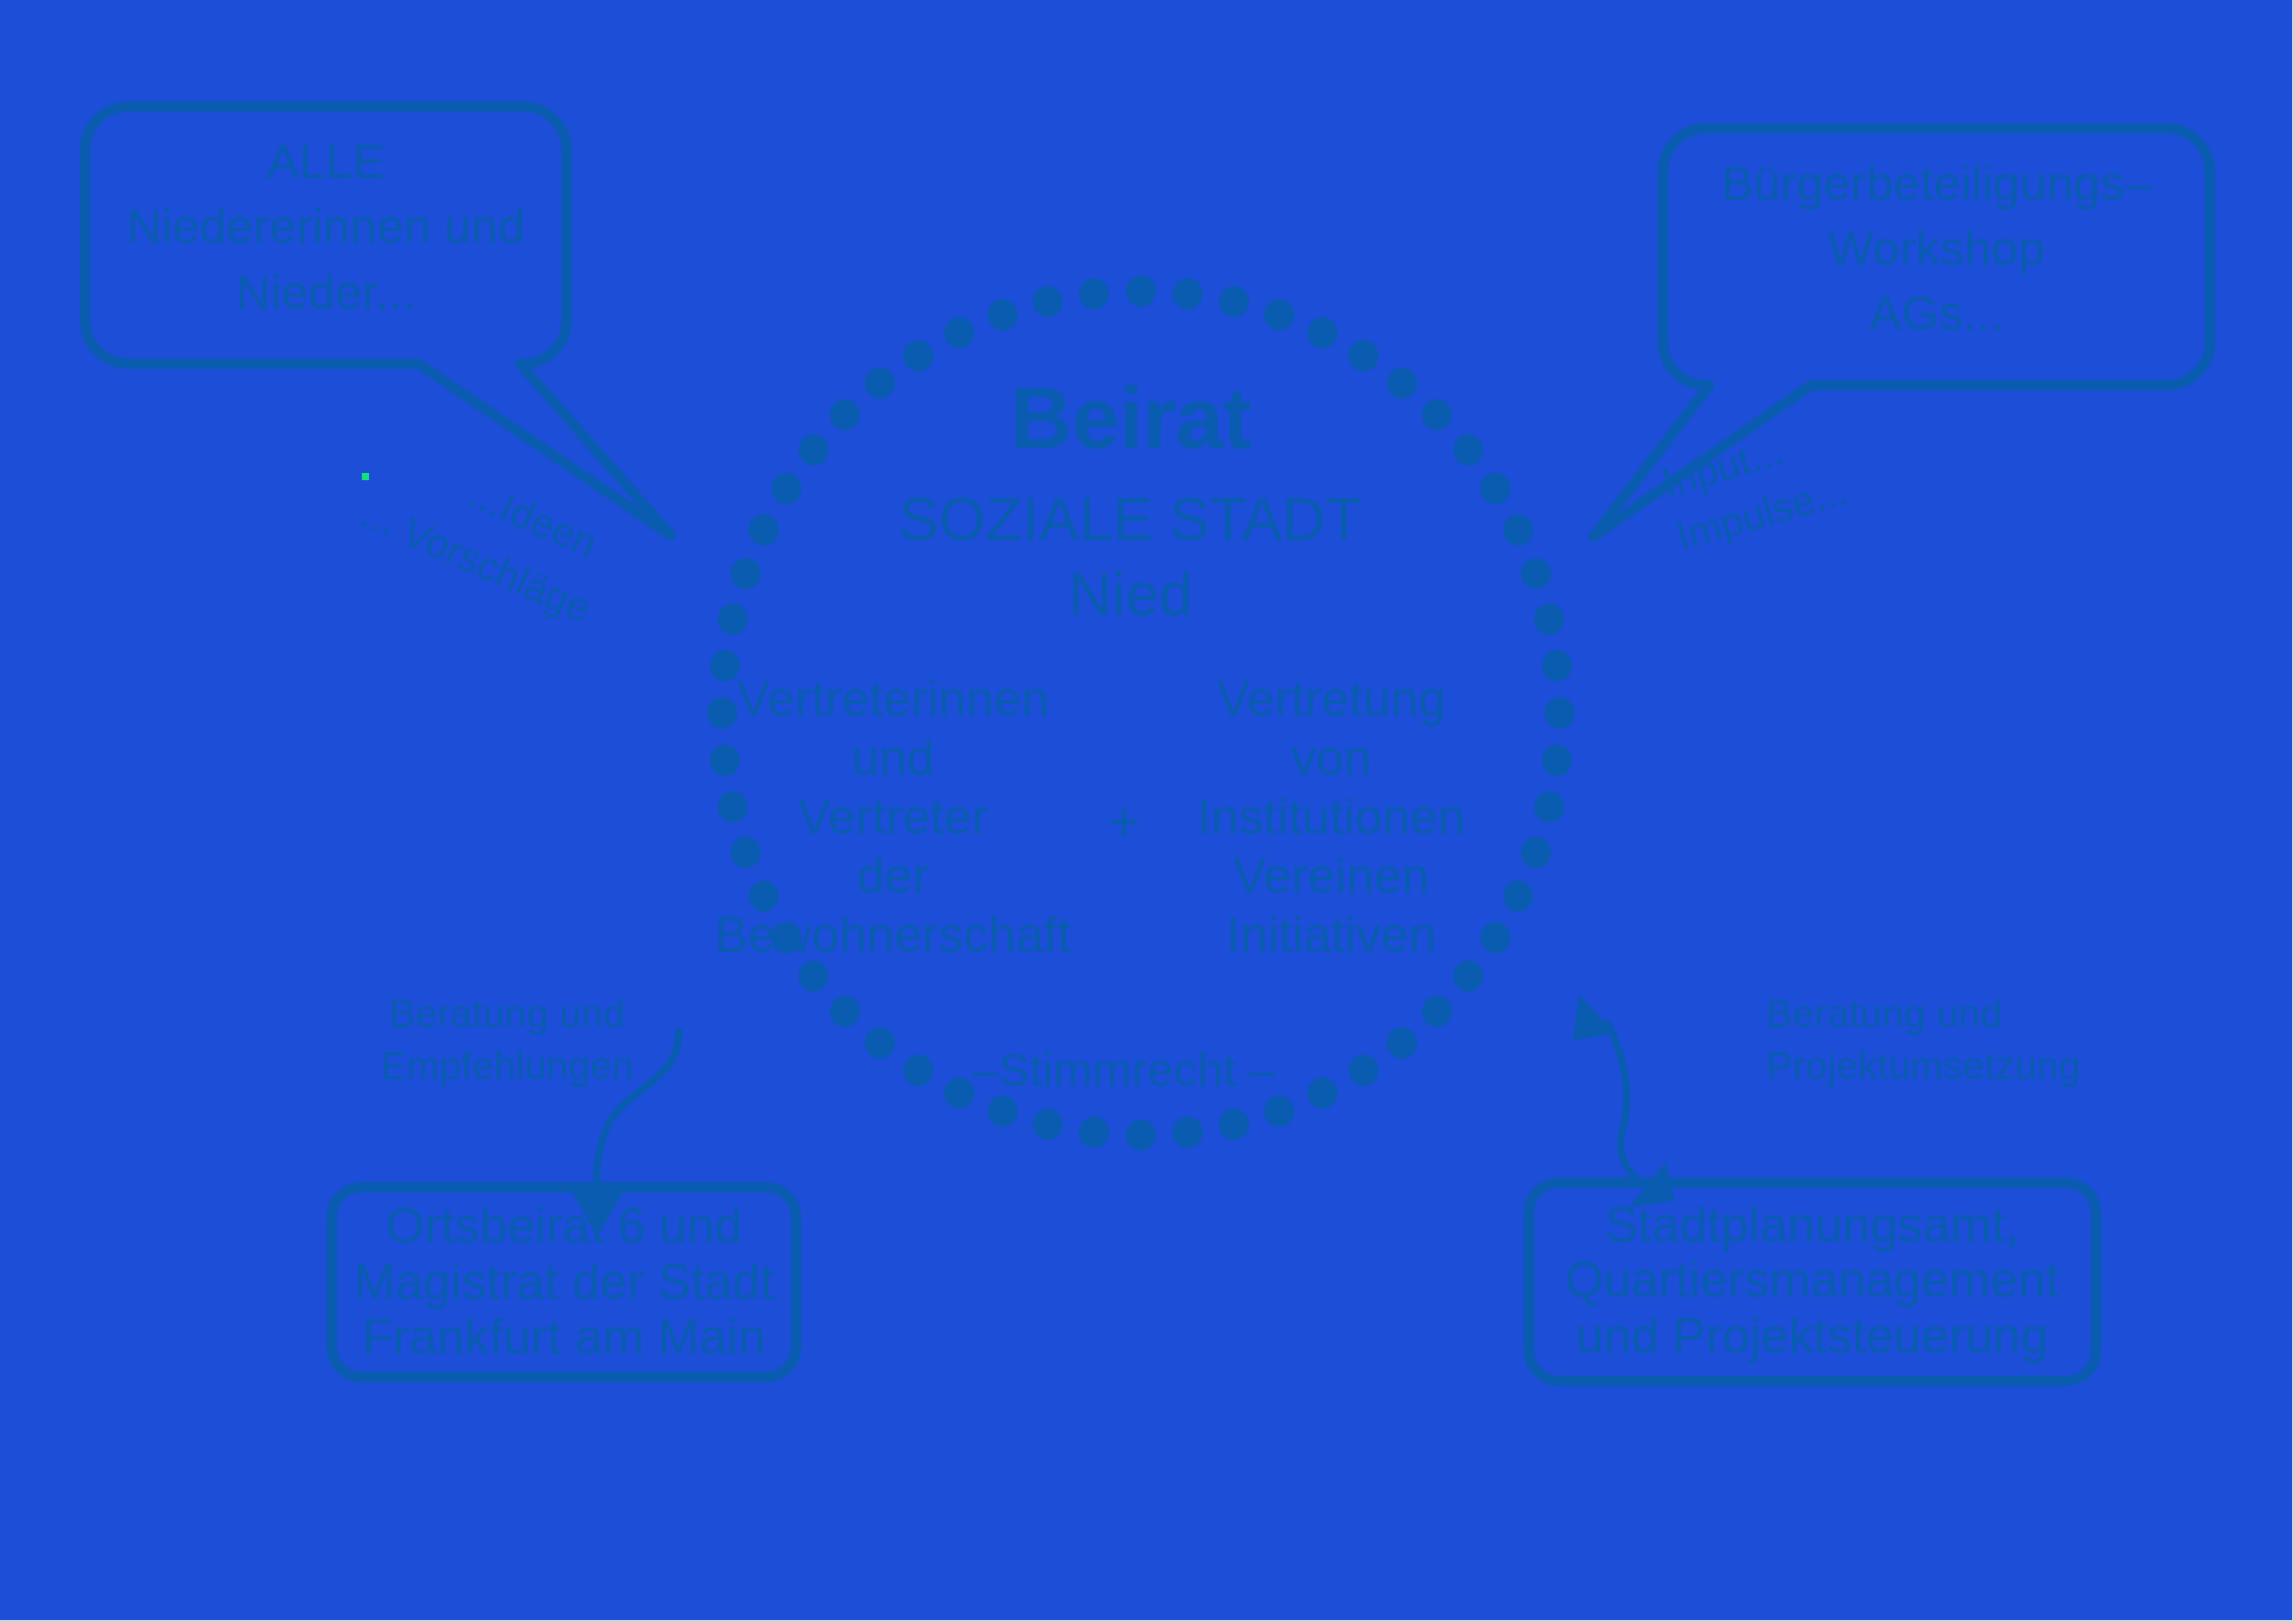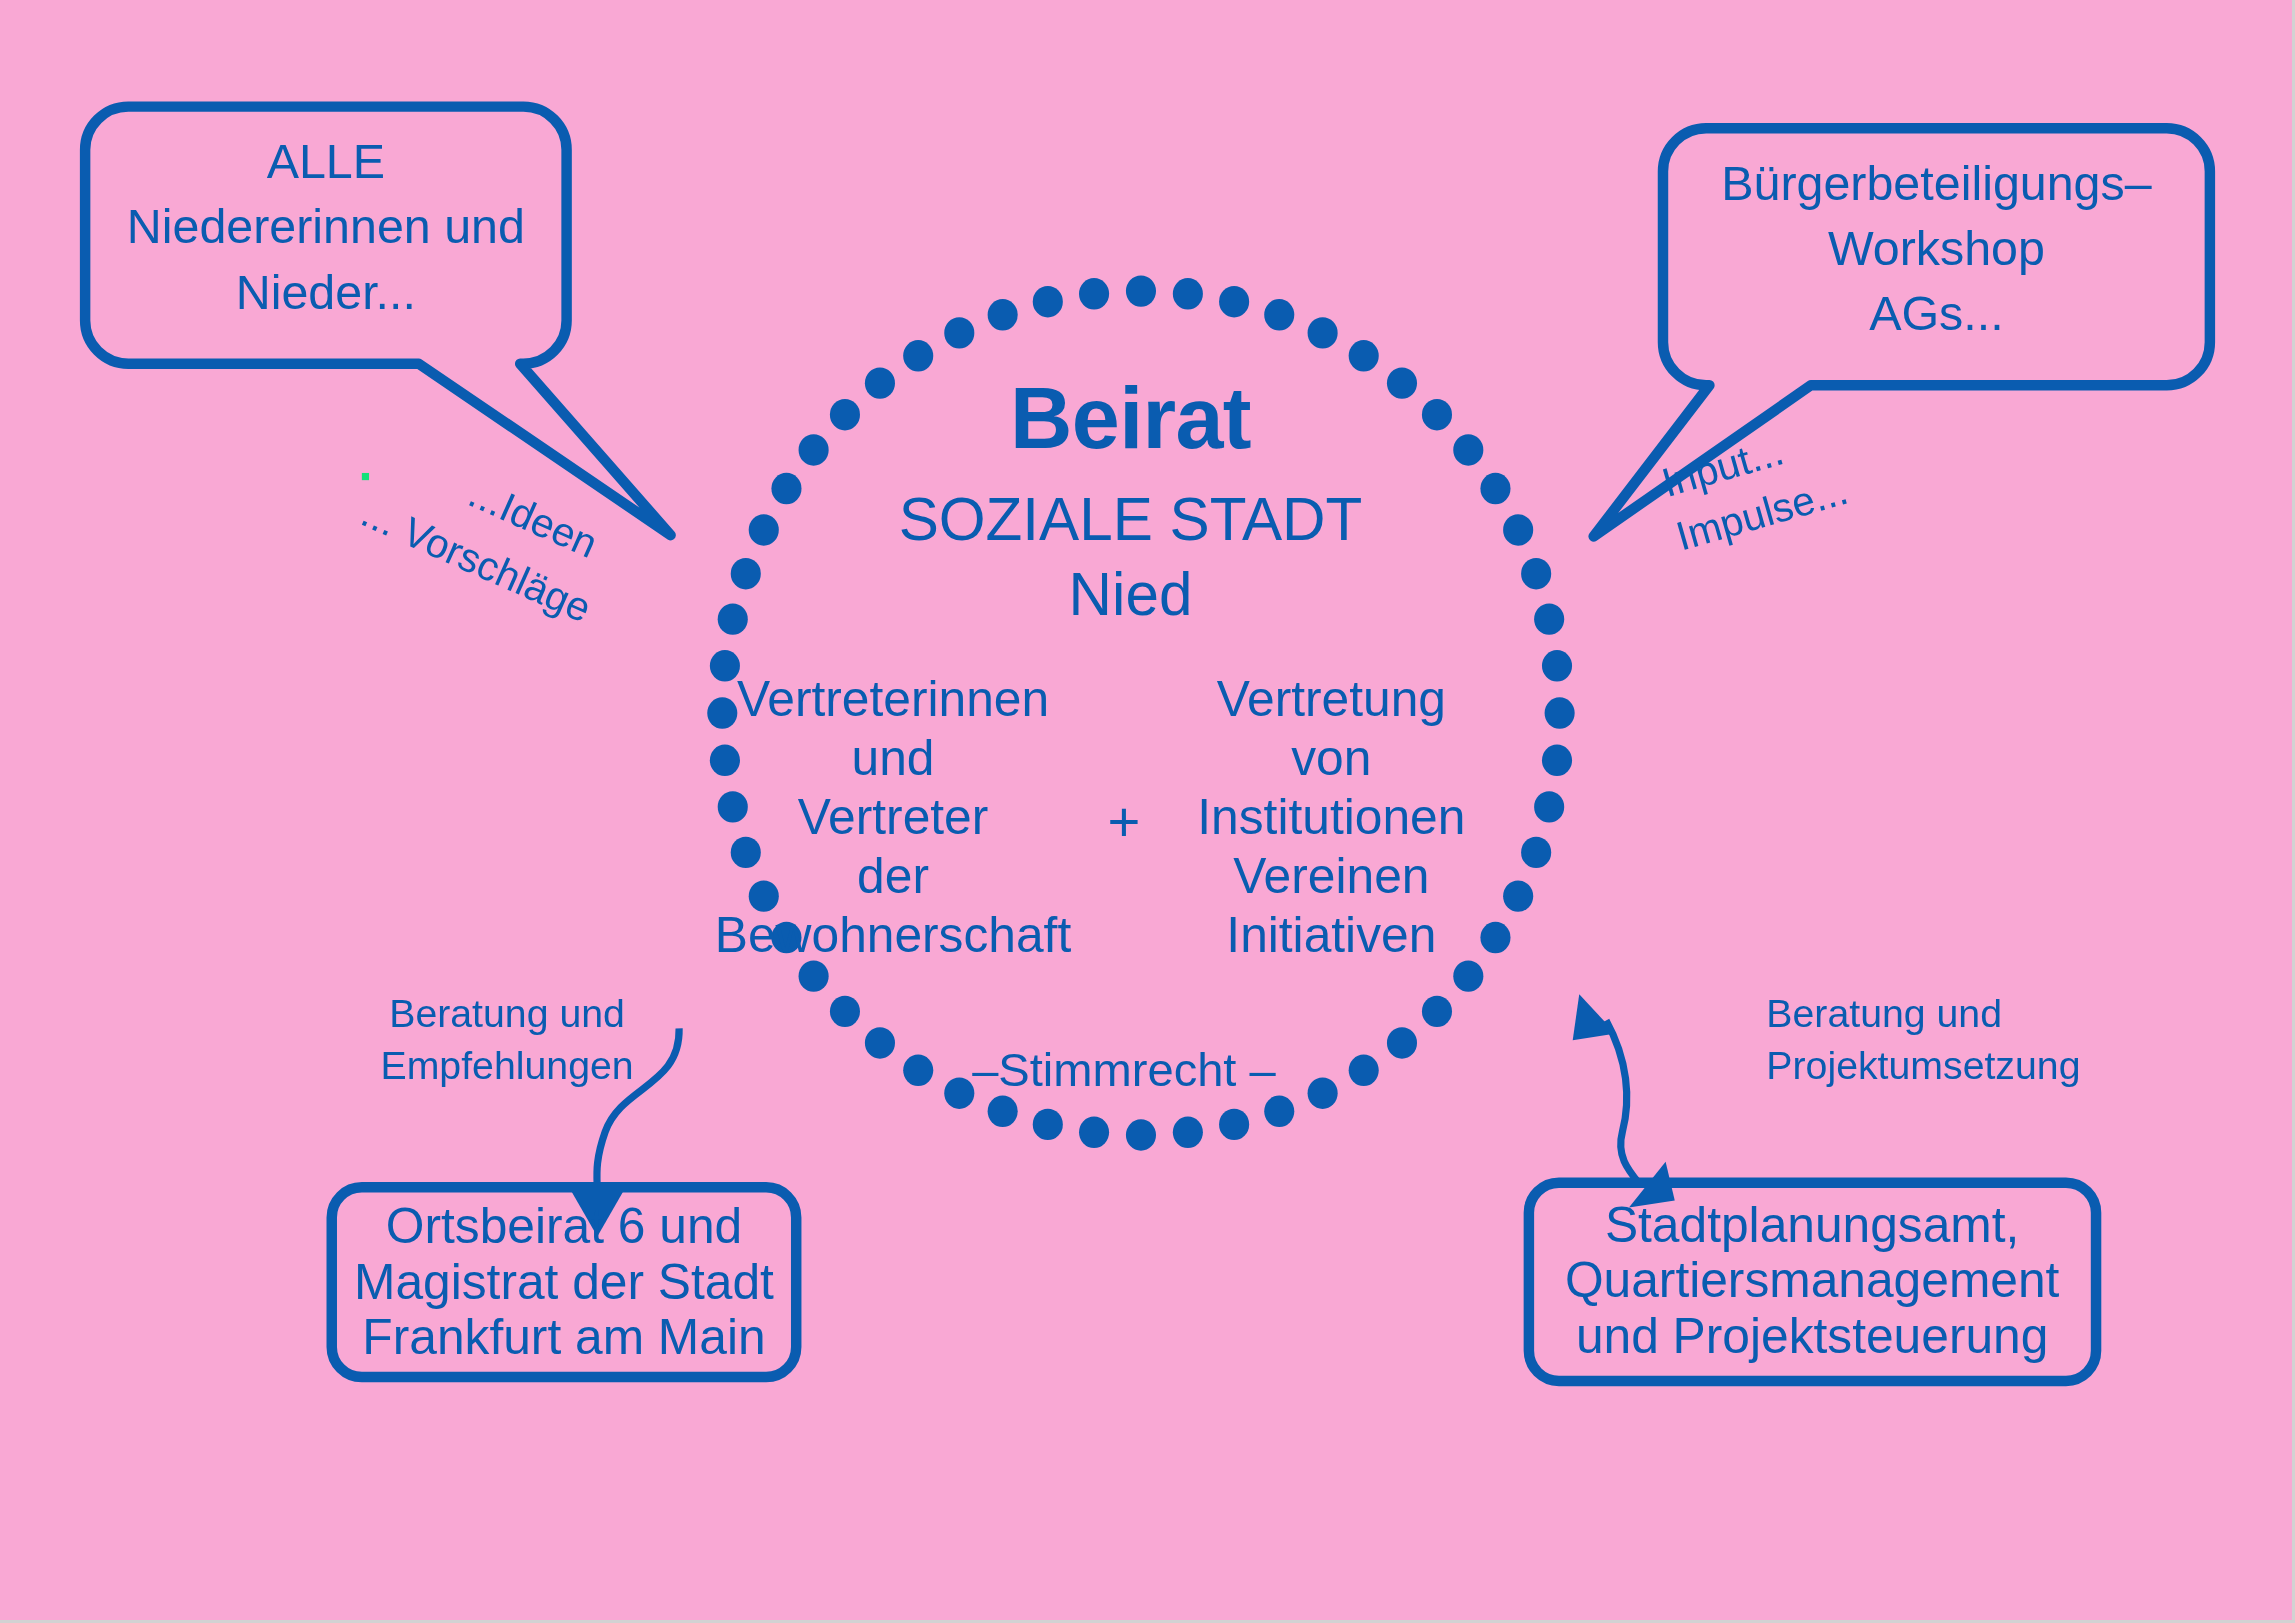--- a/index.html
+++ b/index.html
@@ -4,21 +4,21 @@
 <style>
   html, body {
     margin: 0;
     padding: 0;
     background: #ffffff;
   }
   #canvas {
     position: relative;
     width: 2295px;
     height: 1623px;
-    background: #f9a8d4;
+    background: #1d4ed8;
     box-sizing: border-box;
     border-right: 3.9px solid #d2d2d2;
     border-bottom: 3.9px solid #d2d2d2;
     overflow: hidden;
     font-family: "DejaVu Sans", sans-serif;
   }
   #diagram {
     position: absolute;
     left: 0; top: 0;
     width: 2295px;

